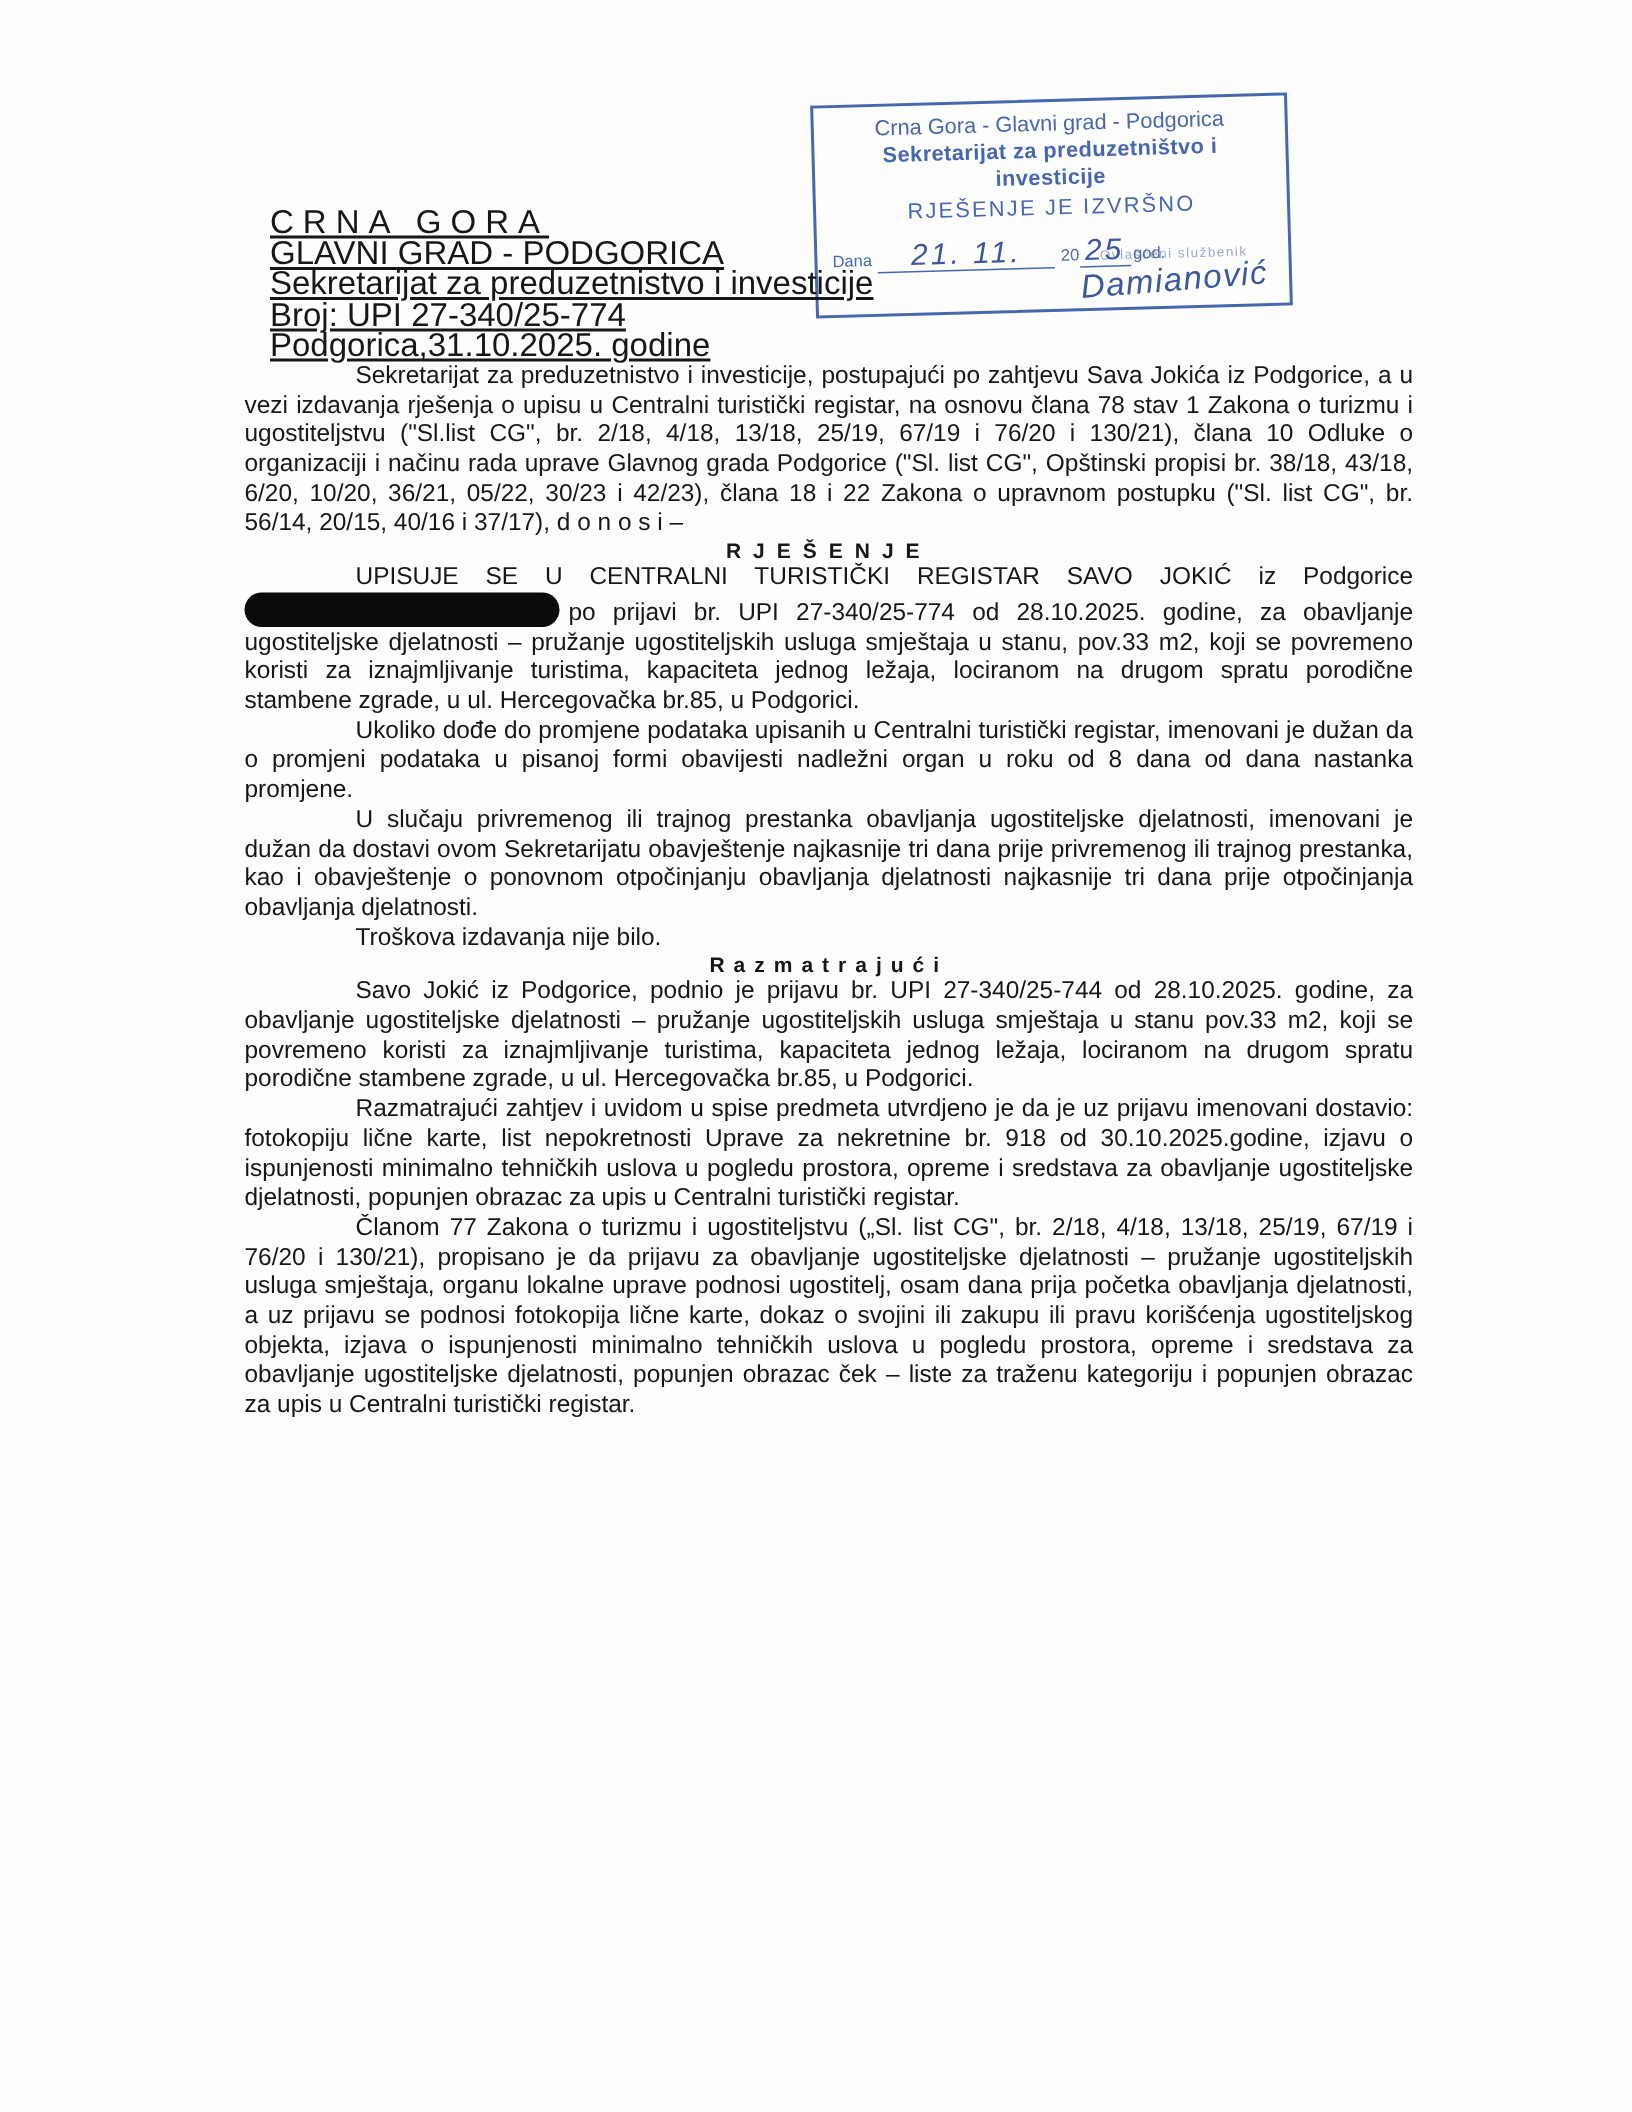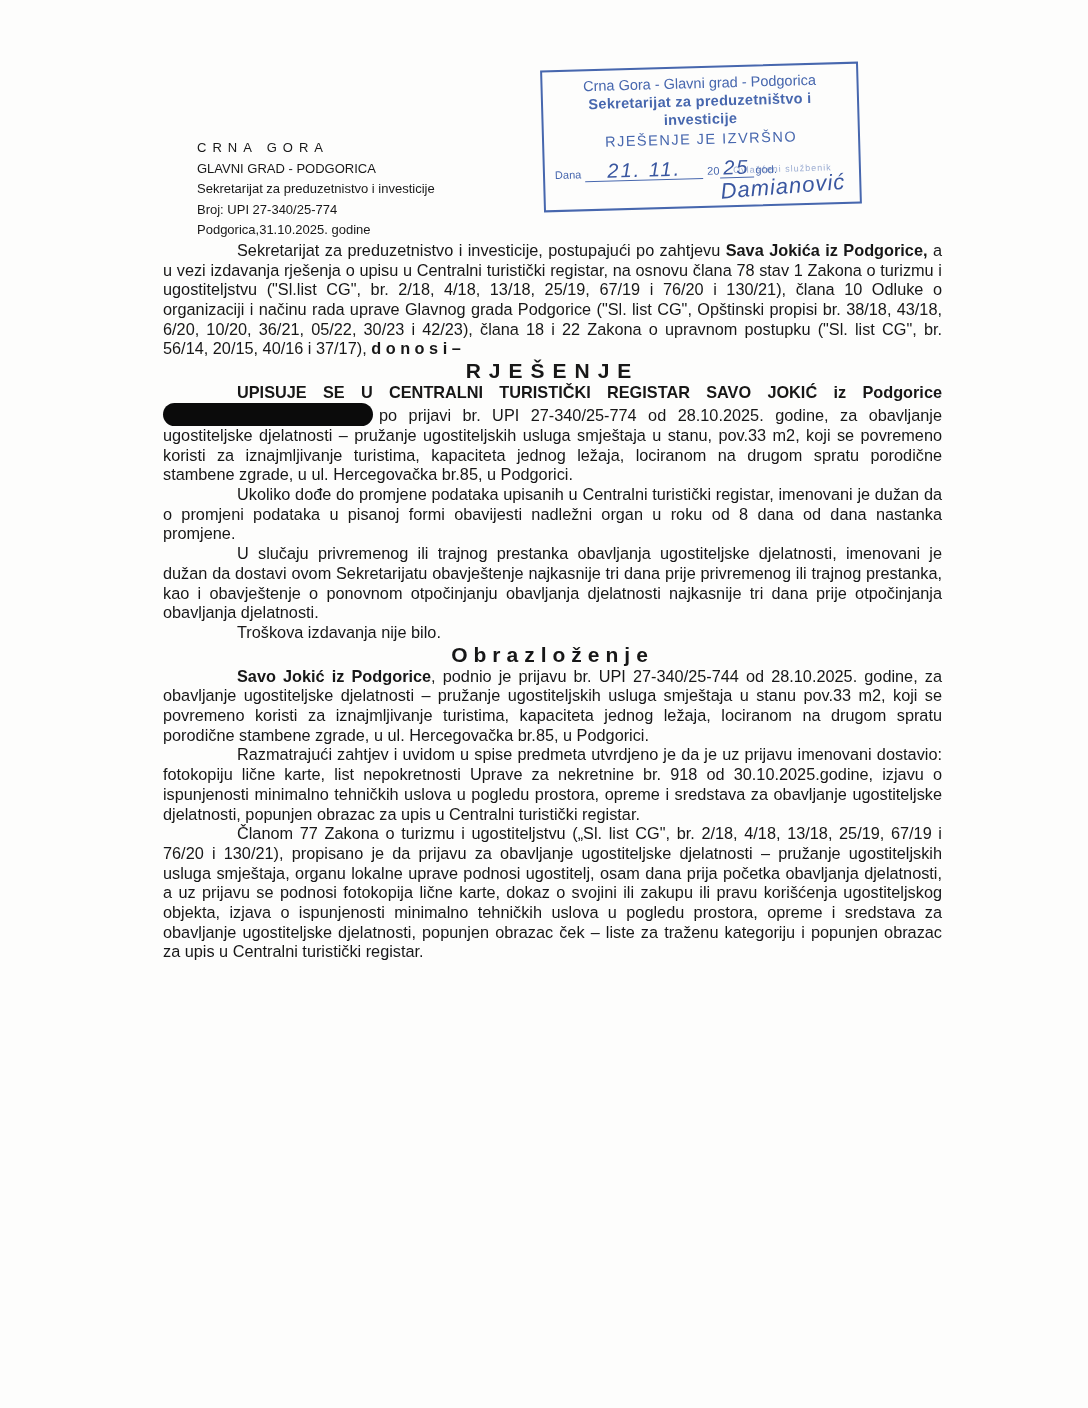--- a/index.html
+++ b/index.html
@@ -11,41 +11,41 @@
     color:#171717;
     font-family:"Liberation Sans", sans-serif;
     overflow:hidden;
   }
   .content{
     position:absolute;
     left:163px;top:138px;
     width:779px;
   }
   
-  .letterhead{font-size:13px;line-height:20.6px;margin-left:34px;}
+  .letterhead{font-size:22px;line-height:20.6px;margin-left:17px;text-decoration:underline;}
   .letterhead .country{letter-spacing:6px;}
   
   p.doc{
     margin:0;
     font-size:16.3px;
     line-height:19.7px;
     text-align:justify;
     text-indent:74px;
   }
   .sp-intro{margin-top:22px;}
   .sp-title{margin-top:25px;margin-bottom:18px;}
   .sp-expl-title{margin-top:34px;margin-bottom:19px;}
   .title{
     text-align:center;
-    font-size:21px;
+    font-size:14px;
     margin:0;
   }
   .title.bold{font-weight:bold;letter-spacing:8px;}
   .title.spaced{letter-spacing:6px;}
-  b{font-weight:bold;}
+  b{font-weight:normal;}
   .redaction{
     display:inline-block;
     width:210px;height:23px;
     background:#0b0b0b;
     border-radius:12px;
     vertical-align:-5px;
     margin-right:6px;
   }
   
   .stamp{
@@ -141,21 +141,21 @@
 
     <p class="doc"><b>UPISUJE SE  U CENTRALNI TURISTIČKI REGISTAR SAVO JOKIĆ iz Podgorice </b><span class="redaction"></span><span>po prijavi br. UPI 27-340/25-774 od 28.10.2025. godine, za obavljanje ugostiteljske djelatnosti – pružanje ugostiteljskih usluga smještaja u stanu, pov.33 m2, koji se povremeno koristi za iznajmljivanje turistima, kapaciteta jednog ležaja, lociranom na drugom spratu porodične stambene zgrade, u ul. Hercegovačka br.85, u Podgorici.</span></p>
 
 
     <p class="doc">Ukoliko dođe do promjene podataka upisanih u Centralni turistički registar, imenovani je dužan da o promjeni podataka u pisanoj formi obavijesti nadležni organ u roku od 8 dana od dana nastanka promjene.</p>
 
     <p class="doc">U slučaju privremenog ili trajnog prestanka obavljanja ugostiteljske djelatnosti, imenovani je dužan da dostavi ovom Sekretarijatu obavještenje najkasnije tri dana prije privremenog ili trajnog prestanka, kao i obavještenje o ponovnom otpočinjanju obavljanja djelatnosti najkasnije tri dana prije otpočinjanja obavljanja djelatnosti.</p>
 
     <p class="doc">Troškova izdavanja nije bilo.</p>
 
-    <h2 class="title spaced sp-expl-title">Obrazloženje</h2>
+    <h2 class="title spaced sp-expl-title">Razmatrajući</h2>
 
     <p class="doc"><b>Savo Jokić iz Podgorice</b><span>, podnio je prijavu br. UPI 27-340/25-744 od 28.10.2025. godine, za obavljanje ugostiteljske djelatnosti – pružanje ugostiteljskih usluga smještaja u stanu pov.33 m2, koji se povremeno koristi za iznajmljivanje turistima, kapaciteta jednog ležaja, lociranom na drugom spratu porodične stambene zgrade, u ul. Hercegovačka br.85, u Podgorici.</span></p>
 
     <p class="doc">Razmatrajući zahtjev i uvidom u spise predmeta utvrdjeno je da je uz prijavu imenovani dostavio: fotokopiju lične karte, list nepokretnosti Uprave za nekretnine br. 918 od 30.10.2025.godine, izjavu o ispunjenosti minimalno tehničkih uslova u pogledu prostora, opreme i sredstava za obavljanje ugostiteljske djelatnosti, popunjen obrazac za upis u Centralni turistički registar.</p>
 
     <p class="doc">Članom 77 Zakona o turizmu i ugostiteljstvu („Sl. list CG", br. 2/18, 4/18, 13/18, 25/19, 67/19 i 76/20 i 130/21), propisano je da prijavu za obavljanje ugostiteljske djelatnosti – pružanje ugostiteljskih usluga smještaja, organu lokalne uprave podnosi ugostitelj, osam dana prija početka obavljanja djelatnosti, a uz prijavu se podnosi fotokopija lične karte, dokaz o svojini ili zakupu ili pravu korišćenja ugostiteljskog objekta, izjava o ispunjenosti minimalno tehničkih uslova u pogledu prostora, opreme i sredstava za obavljanje ugostiteljske djelatnosti, popunjen obrazac ček – liste za traženu kategoriju i popunjen obrazac za upis u Centralni turistički registar.</p>
 
   </div>
 
 </div>

